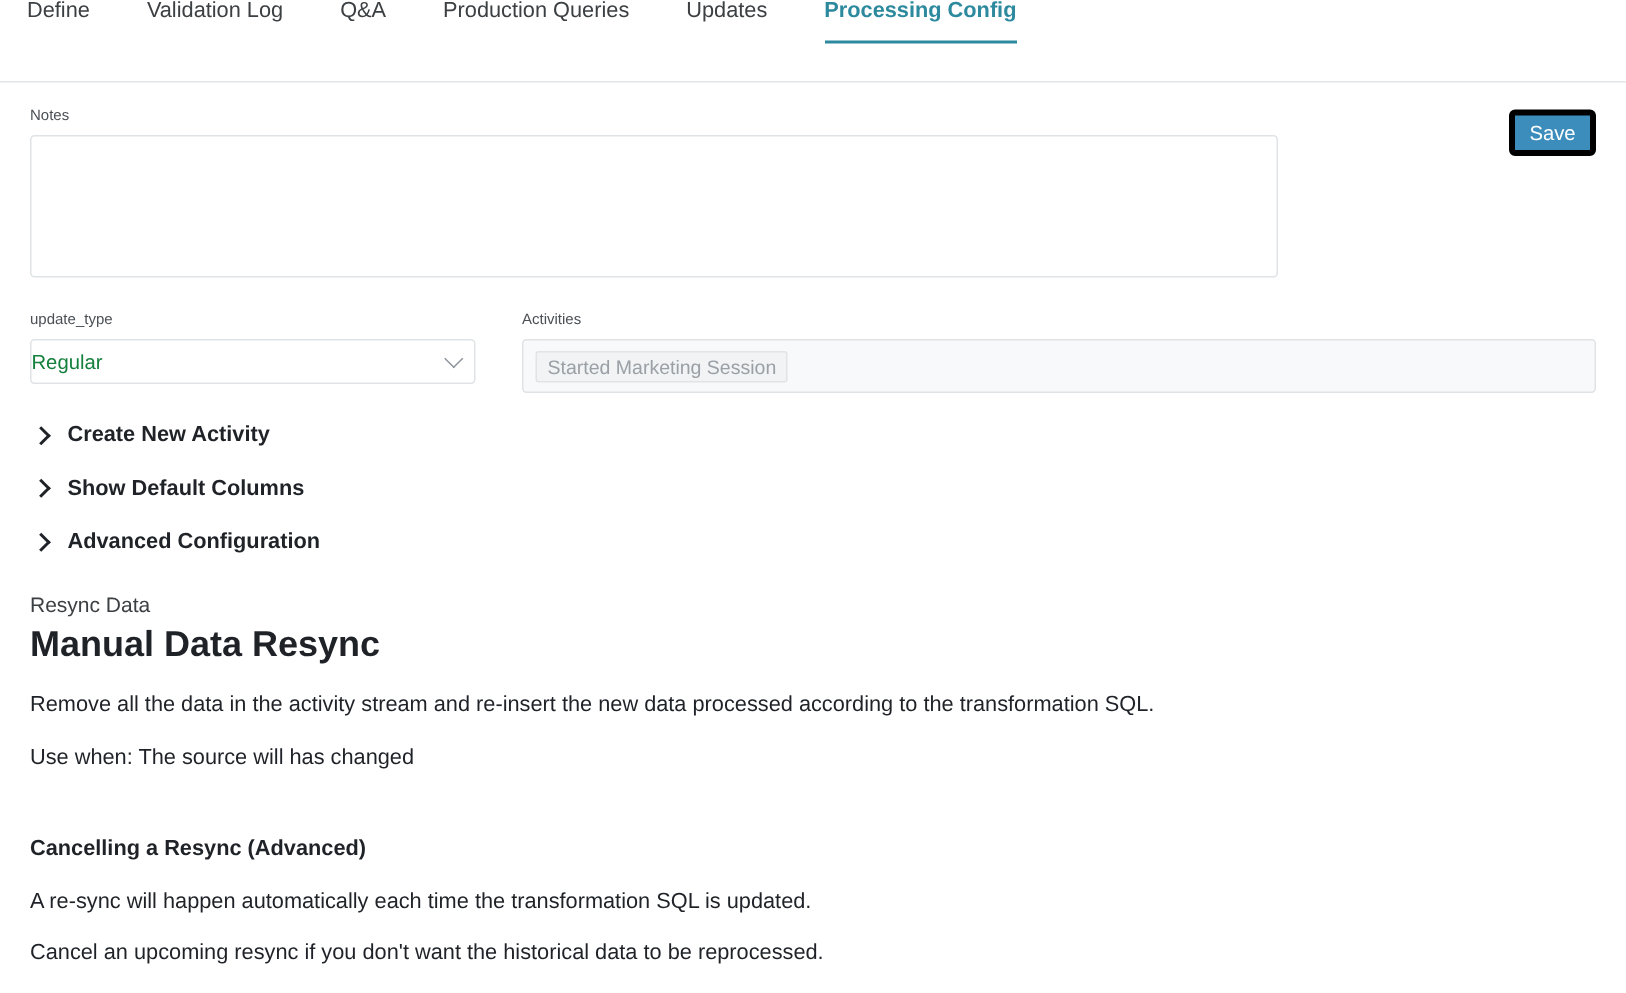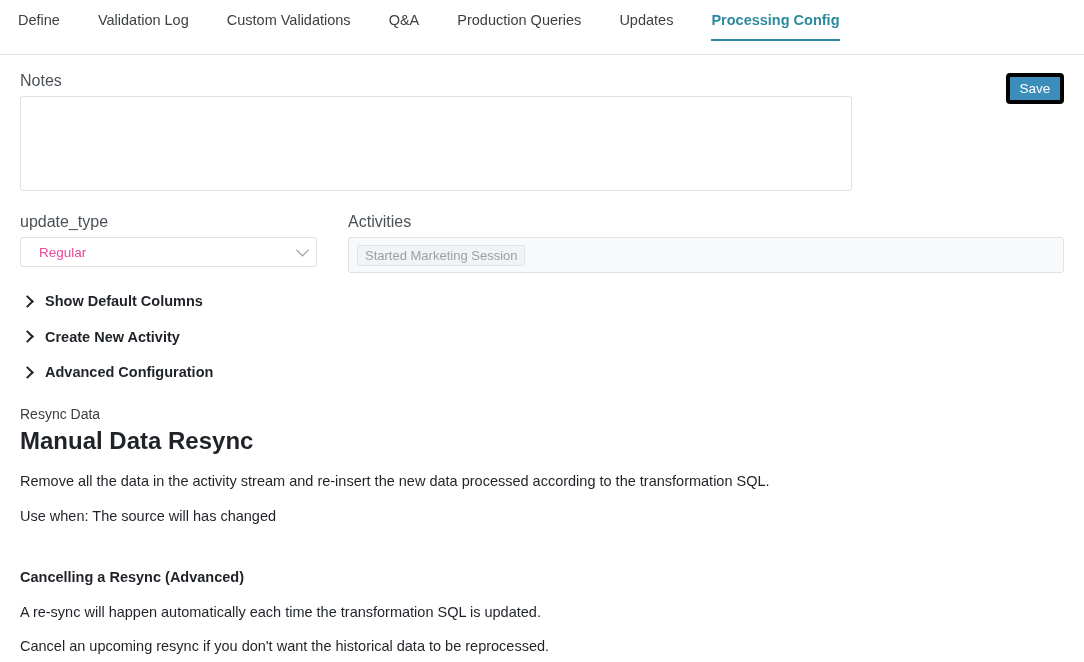--- a/index.html
+++ b/index.html
@@ -17,21 +17,21 @@
   .app {
     position: relative;
     width: 1084px;
     height: 662px;
     background: #ffffff;
   }
 
   
   .tabbar {
     display: flex;
-    align-items: center;
+    align-items: flex-start;
     height: 55px;
     padding: 0 18px;
     border-bottom: 1px solid #e3e6e8;
     background: #ffffff;
   }
   .tab {
     font-size: 14.5px;
     color: #3c4043;
     padding: 0 0 12px 0;
     margin-right: 38px;
@@ -47,21 +47,21 @@
     font-weight: bold;
   }
 
   
   .content {
     padding: 18px 20px 0 20px;
     position: relative;
   }
 
   .field-label {
-    font-size: 16px;
+    font-size: 10px;
     color: #4a5056;
     margin-bottom: 7px;
     line-height: 1;
   }
 
   .notes-row {
     position: relative;
   }
 
   .notes-box {
@@ -104,23 +104,23 @@
   .select-col-large { width: 728px; }
 
   .select-control {
     position: relative;
     height: 30px;
     border: 1px solid #dfe3e6;
     border-radius: 3px;
     background: #ffffff;
     display: flex;
     align-items: center;
-    padding: 0 18px;
+    padding: 0 0;
     font-size: 13.5px;
-    color: #ec4899;
+    color: #15803d;
     cursor: pointer;
   }
   .chevron-down {
     position: absolute;
     right: 9px;
     top: 50%;
     width: 9px;
     height: 9px;
     border-right: 1.3px solid #8d949b;
     border-bottom: 1.3px solid #8d949b;
@@ -205,21 +205,20 @@
   }
 </style>
 </head>
 <body>
 
 <div class="app">
 
   <div class="tabbar">
     <div class="tab">Define</div>
     <div class="tab">Validation Log</div>
-    <div class="tab">Custom Validations</div>
     <div class="tab">Q&amp;A</div>
     <div class="tab">Production Queries</div>
     <div class="tab">Updates</div>
     <div class="tab active">Processing Config</div>
   </div>
 
   <div class="content">
 
     <div class="notes-row">
       <div class="field-label">Notes</div>
@@ -239,26 +238,26 @@
       <div class="select-col-large">
         <div class="field-label">Activities</div>
         <div class="multiselect-control">
           <span class="chip">Started Marketing Session</span>
         </div>
       </div>
     </div>
 
     <div class="accordion">
       <span class="acc-chevron"></span>
-      <span class="acc-label">Show Default Columns</span>
+      <span class="acc-label">Create New Activity</span>
     </div>
 
     <div class="accordion">
       <span class="acc-chevron"></span>
-      <span class="acc-label">Create New Activity</span>
+      <span class="acc-label">Show Default Columns</span>
     </div>
 
     <div class="accordion">
       <span class="acc-chevron"></span>
       <span class="acc-label">Advanced Configuration</span>
     </div>
 
     <div class="section-title">Resync Data</div>
     <div class="section-heading">Manual Data Resync</div>
     <div class="para">Remove all the data in the activity stream and re-insert the new data processed according to the transformation SQL.</div>

